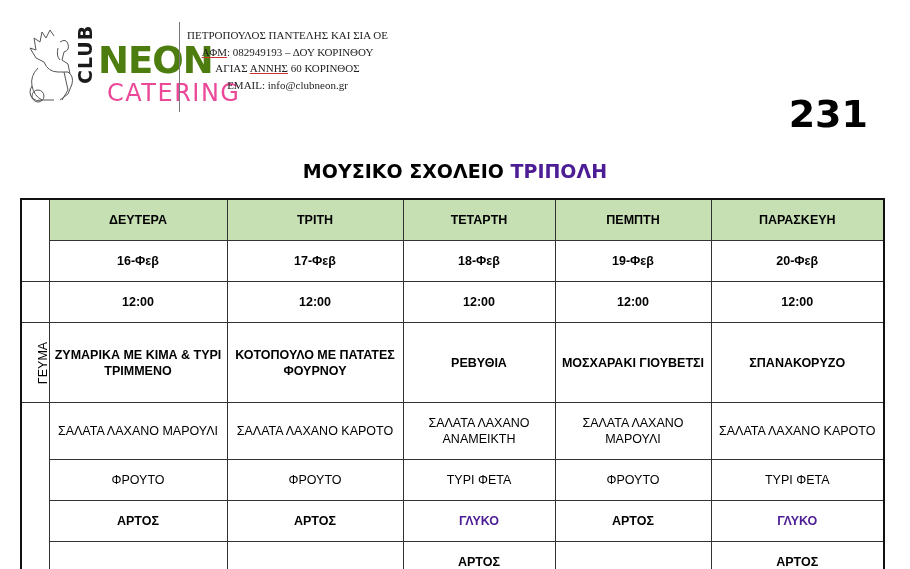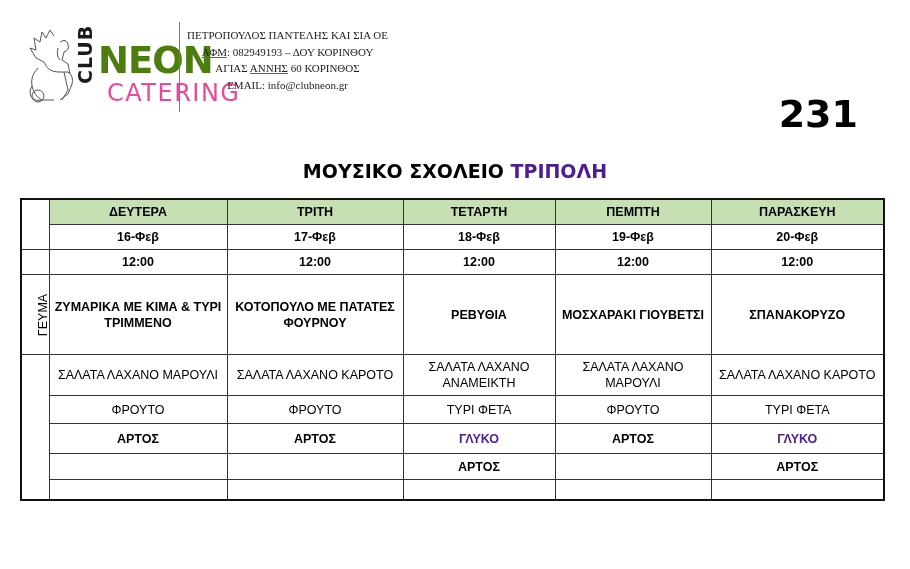--- a/index.html
+++ b/index.html
@@ -9,27 +9,27 @@
   .logo .griffin { position: absolute; left: 2px; top: 4px; width: 62px; height: 78px; }
   .logo .club { position: absolute; left: 52px; top: 60px; transform: rotate(-90deg); transform-origin: left top; font-family: "DejaVu Sans", sans-serif; font-weight: bold; font-size: 19px; letter-spacing: 1px; color: #1a1a1a; width: 58px; }
   .logo .neon { position: absolute; left: 76px; top: 18px; font-family: "DejaVu Sans", sans-serif; font-weight: bold; font-size: 37px; line-height: 37px; letter-spacing: -1px; color: #4d7c0f; }
   .logo .catering { position: absolute; left: 85px; top: 58px; font-family: "DejaVu Sans", sans-serif; font-size: 24px; line-height: 22px; letter-spacing: 1.5px; color: #ec4899; font-weight: normal; }
 
   .vline { position: absolute; left: 179px; top: 22px; width: 1px; height: 90px; background: #777; }
 
   .company { position: absolute; left: 187px; top: 27px; font-family: "Liberation Serif", serif; font-size: 11px; line-height: 16.5px; color: #222; text-align: center; }
   .company .u { text-decoration: underline; text-decoration-color: #c33; }
 
-  .doc-number { position: absolute; right: 52px; top: 92px; font-family: "DejaVu Sans", sans-serif; font-weight: bold; font-size: 38px; line-height: 44px; }
+  .doc-number { position: absolute; right: 42px; top: 92px; font-family: "DejaVu Sans", sans-serif; font-weight: bold; font-size: 38px; line-height: 44px; }
 
   .title { position: absolute; left: 0; width: 910px; top: 158px; text-align: center; font-family: "DejaVu Sans", sans-serif; font-weight: bold; font-size: 19px; line-height: 26px; }
   .title .city { color: #4c1d95; }
 
   table.menu { position: absolute; left: 20px; top: 198px; border-collapse: collapse; table-layout: fixed; width: 863px; border: 2px solid #111; font-family: "Liberation Sans", sans-serif; }
-  table.menu td { border: 1px solid #333; text-align: center; vertical-align: middle; padding: 4px 2px; font-size: 12.5px; line-height: 16px; overflow: hidden; }
+  table.menu td { border: 1px solid #333; text-align: center; vertical-align: middle; padding: 12px 2px; font-size: 12.5px; line-height: 16px; overflow: hidden; }
   table.menu tr.r-head td.day { background: #c6e0b4; font-weight: bold; }
   table.menu td.bold { font-weight: bold; }
   table.menu td.red { color: #4c1d95; font-weight: bold; }
   table.menu td.side { padding: 0; }
   .vert { display: inline-block; transform: rotate(-90deg); white-space: nowrap; font-size: 12.5px; }
 </style>
 </head>
 <body>
 
 <div class="logo">

